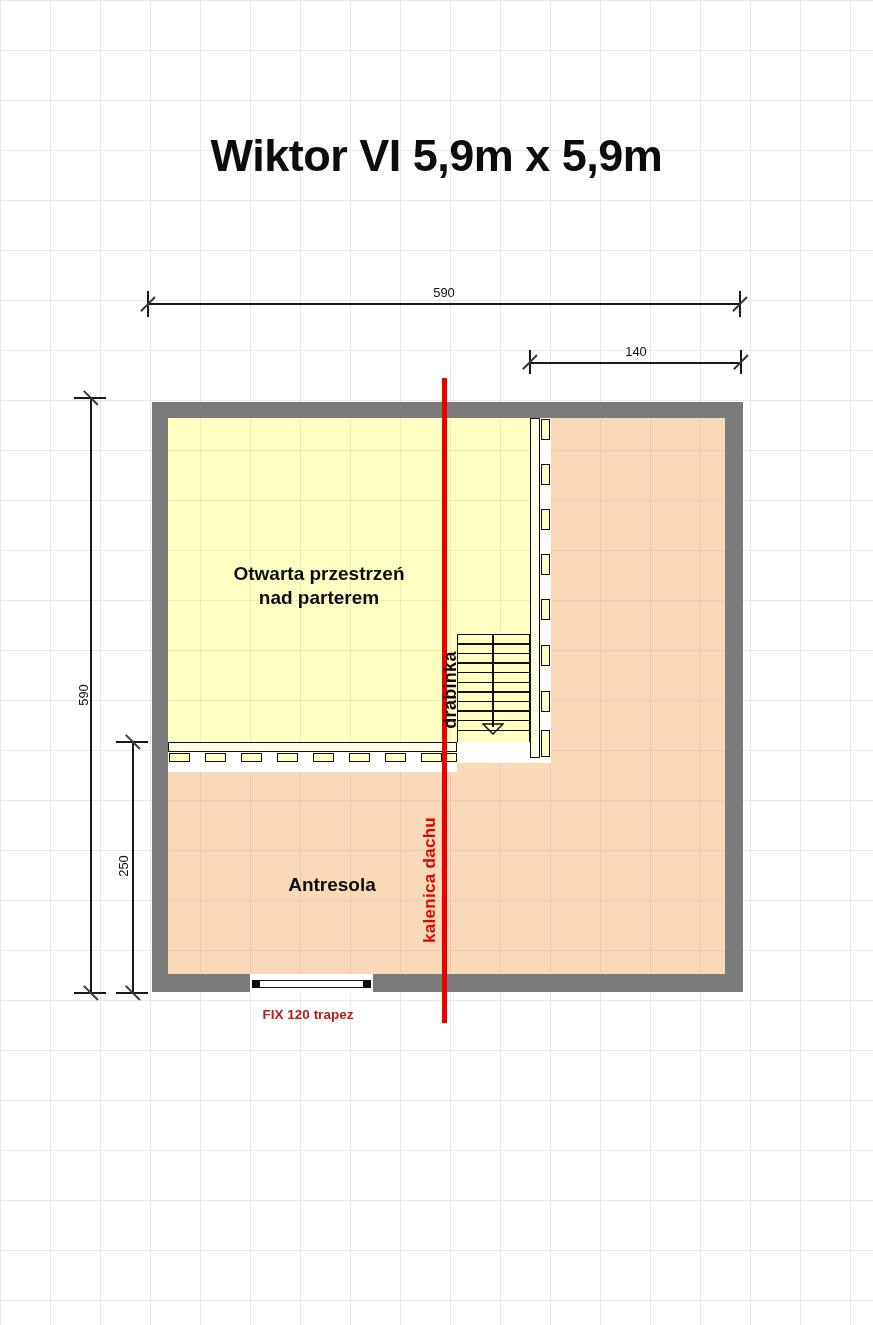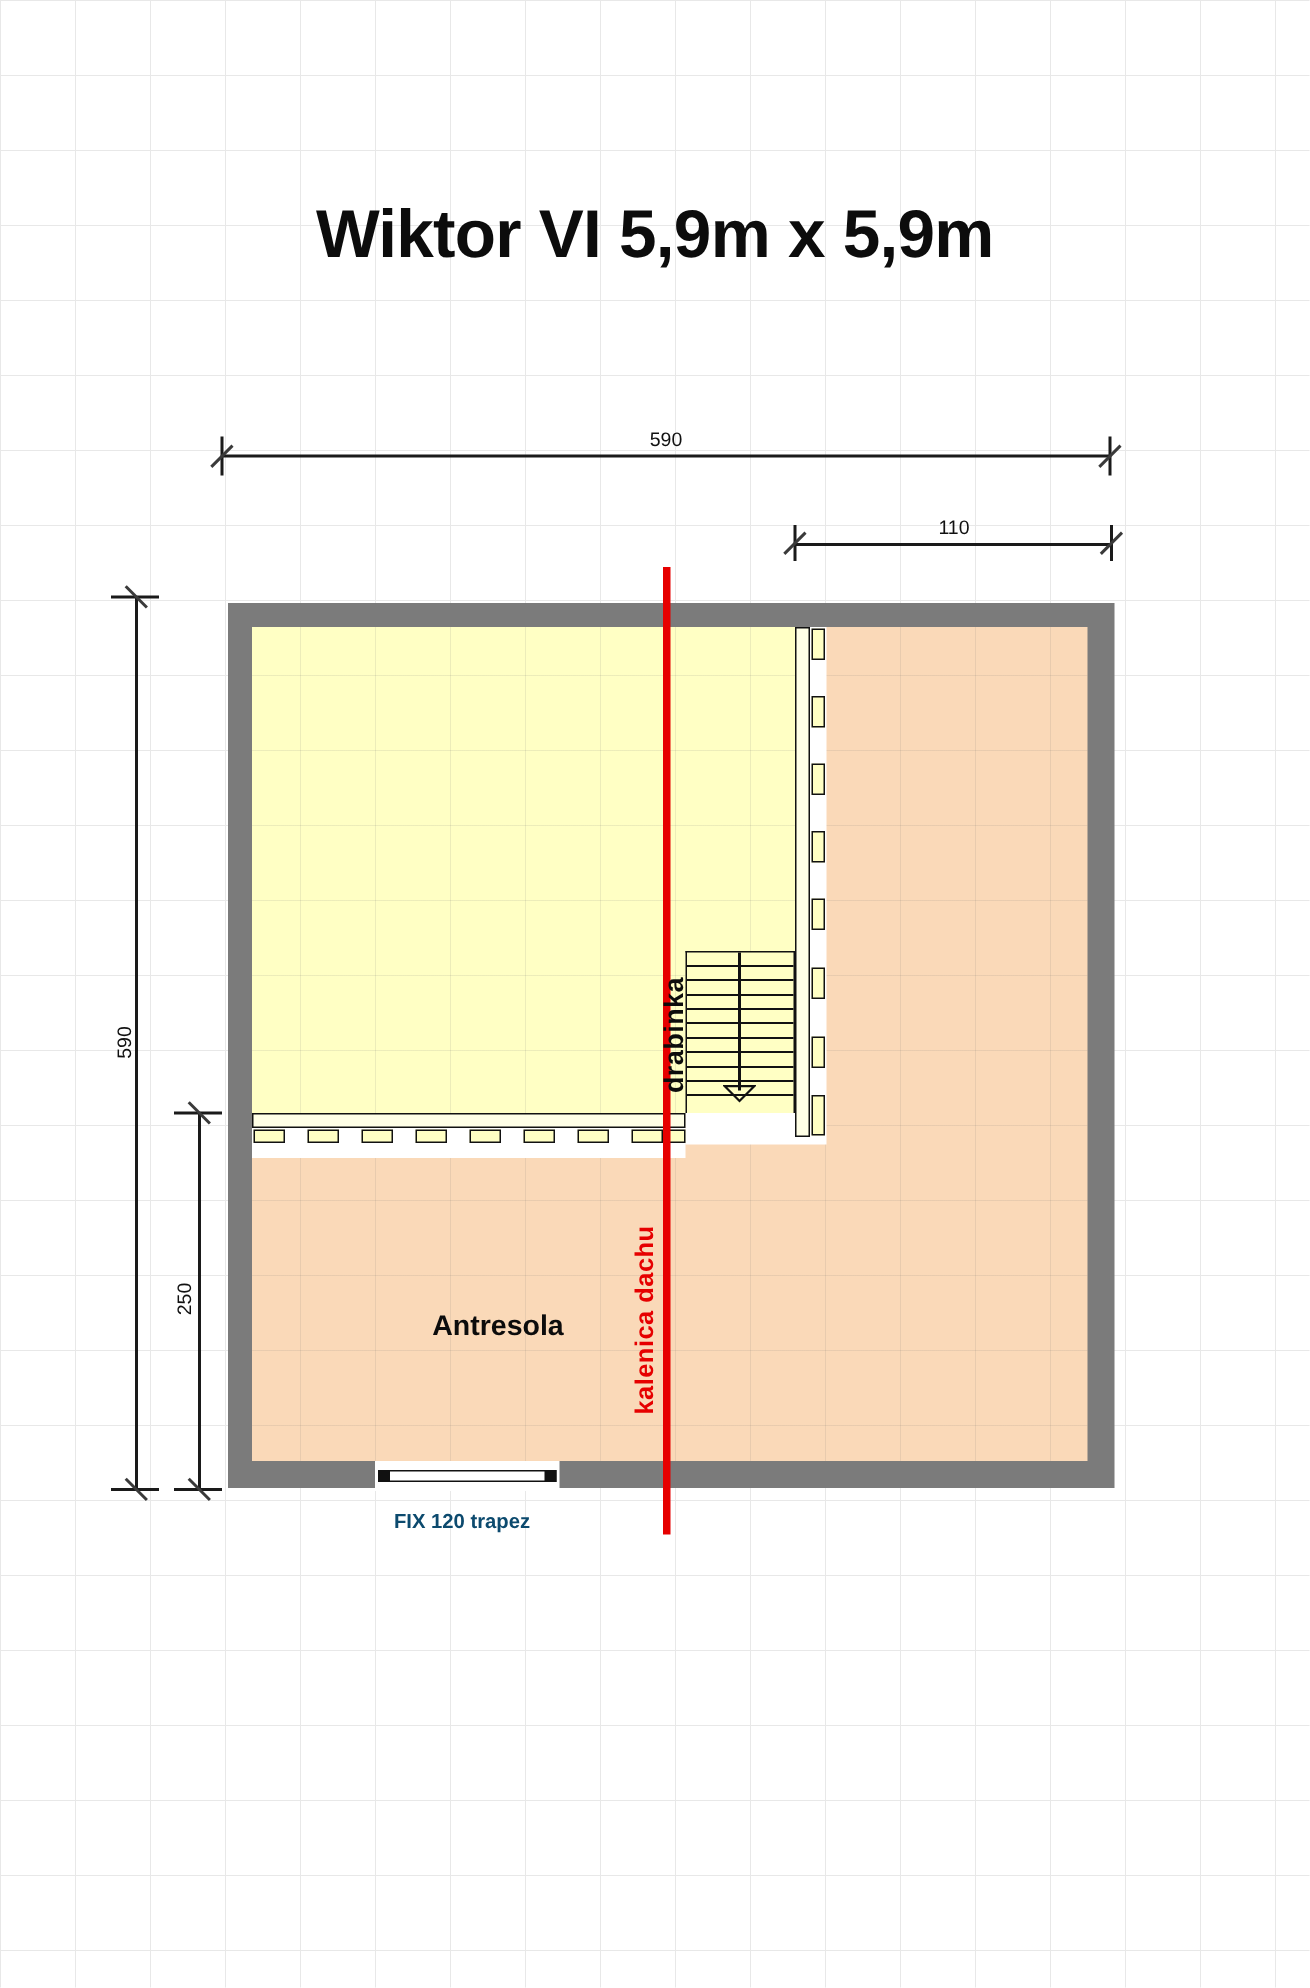--- a/index.html
+++ b/index.html
@@ -46,21 +46,21 @@
   .baluster{background:var(--open-space-yellow,#ffffc4);border:1.2px solid #111;box-sizing:border-box;}
 
   .stairs{background:var(--open-space-yellow,#ffffc4);
           border-top:1.5px solid #111;border-left:1.5px solid #111;border-right:1.5px solid #111;
           box-sizing:border-box;}
   .treads{left:0;top:0;width:100%;height:97px;
           background:repeating-linear-gradient(to bottom,transparent 0,transparent 8.2px,#111 8.2px,#111 9.6px);}
   .stair-center{left:34px;top:0;width:1.5px;height:92px;background:#111;}
 
   .room-label{font-weight:700;font-size:19px;line-height:23.5px;text-align:center;white-space:nowrap;color:#0c0c0c;}
-  .small-label{font-weight:700;font-size:13.5px;white-space:nowrap;color:#0c4a6e;}
+  .small-label{font-weight:700;font-size:13.5px;white-space:nowrap;color:#b91c1c;}
   .ridge-line{background:var(--ridge-red,#e60000);}
   .ridge-label{font-weight:700;font-size:17px;color:var(--ridge-red,#e60000);letter-spacing:0.3px;}
   .ladder-label{font-weight:700;font-size:18px;color:#0c0c0c;letter-spacing:0.3px;}
 
   .glassbar{background:#fff;border:1.2px solid #111;box-sizing:border-box;}
   .framesq{background:#111;}
 </style>
 </head>
 <body>
 
@@ -75,21 +75,21 @@
   <div class="abs ext-v" style="left:739.4px;top:291px;"></div>
   <div class="abs slash-h" style="left:147.2px;top:294px;"></div>
   <div class="abs slash-h" style="left:739.2px;top:294px;"></div>
   <div class="abs dimtext center-x" style="left:444px;top:285px;">590</div>
 
   <div class="abs dimline-h" style="left:530px;top:362px;width:211px;"></div>
   <div class="abs ext-v" style="left:529.4px;top:350px;height:24px;"></div>
   <div class="abs ext-v" style="left:740.4px;top:350px;height:24px;"></div>
   <div class="abs slash-h" style="left:529.2px;top:352px;"></div>
   <div class="abs slash-h" style="left:740.2px;top:352px;"></div>
-  <div class="abs dimtext center-x" style="left:636px;top:344px;">110</div>
+  <div class="abs dimtext center-x" style="left:636px;top:344px;">140</div>
 
   <div class="abs dimline-v" style="left:90px;top:398px;height:595px;"></div>
   <div class="abs ext-h" style="left:74px;top:397.4px;"></div>
   <div class="abs ext-h" style="left:74px;top:992.4px;"></div>
   <div class="abs slash-v" style="left:80.8px;top:397.2px;"></div>
   <div class="abs slash-v" style="left:80.8px;top:992.2px;"></div>
   <div class="abs dimtext rot" style="left:83px;top:695px;">590</div>
 
   <div class="abs dimline-v" style="left:132px;top:742px;height:251px;"></div>
   <div class="abs ext-h" style="left:116px;top:741.4px;"></div>
@@ -129,20 +129,24 @@
   <div class="abs baluster" style="left:541px;top:730px;width:9px;height:27px;"></div>
 
   <div class="abs stairs" style="left:457px;top:634px;width:73px;height:108px;">
     <div class="abs treads"></div>
     <div class="abs stair-center"></div>
     <svg class="abs" style="left:24px;top:88px;" width="22" height="13" viewBox="0 0 22 13">
       <polygon points="1,1 21,1 11,11" fill="none" stroke="#111" stroke-width="1.5"></polygon>
     </svg>
   </div>
 
+  <div class="abs room-label" style="left:319px;top:585px;transform:translate(-50%,-50%);">
+    <div>Otwarta przestrzeń</div>
+    <div>nad parterem</div>
+  </div>
   <div class="abs room-label" style="left:332px;top:861px;transform:translate(-50%,-50%);margin-top:24px;">Antresola</div>
 
   <div class="abs whitegap" style="left:250px;top:974px;width:123px;height:20px;"></div>
   <div class="abs glassbar" style="left:252px;top:980px;width:119px;height:8px;"></div>
   <div class="abs framesq" style="left:252px;top:980px;width:8px;height:8px;"></div>
   <div class="abs framesq" style="left:363px;top:980px;width:8px;height:8px;"></div>
   <div class="abs small-label" style="left:308px;top:1014px;transform:translate(-50%,-50%);">FIX 120 trapez</div>
 
   <div class="abs ridge-line" style="left:442px;top:378px;width:5px;height:645px;z-index:40;"></div>
   <div class="abs ridge-label rot" style="left:430px;top:880px;z-index:41;">kalenica dachu</div>

